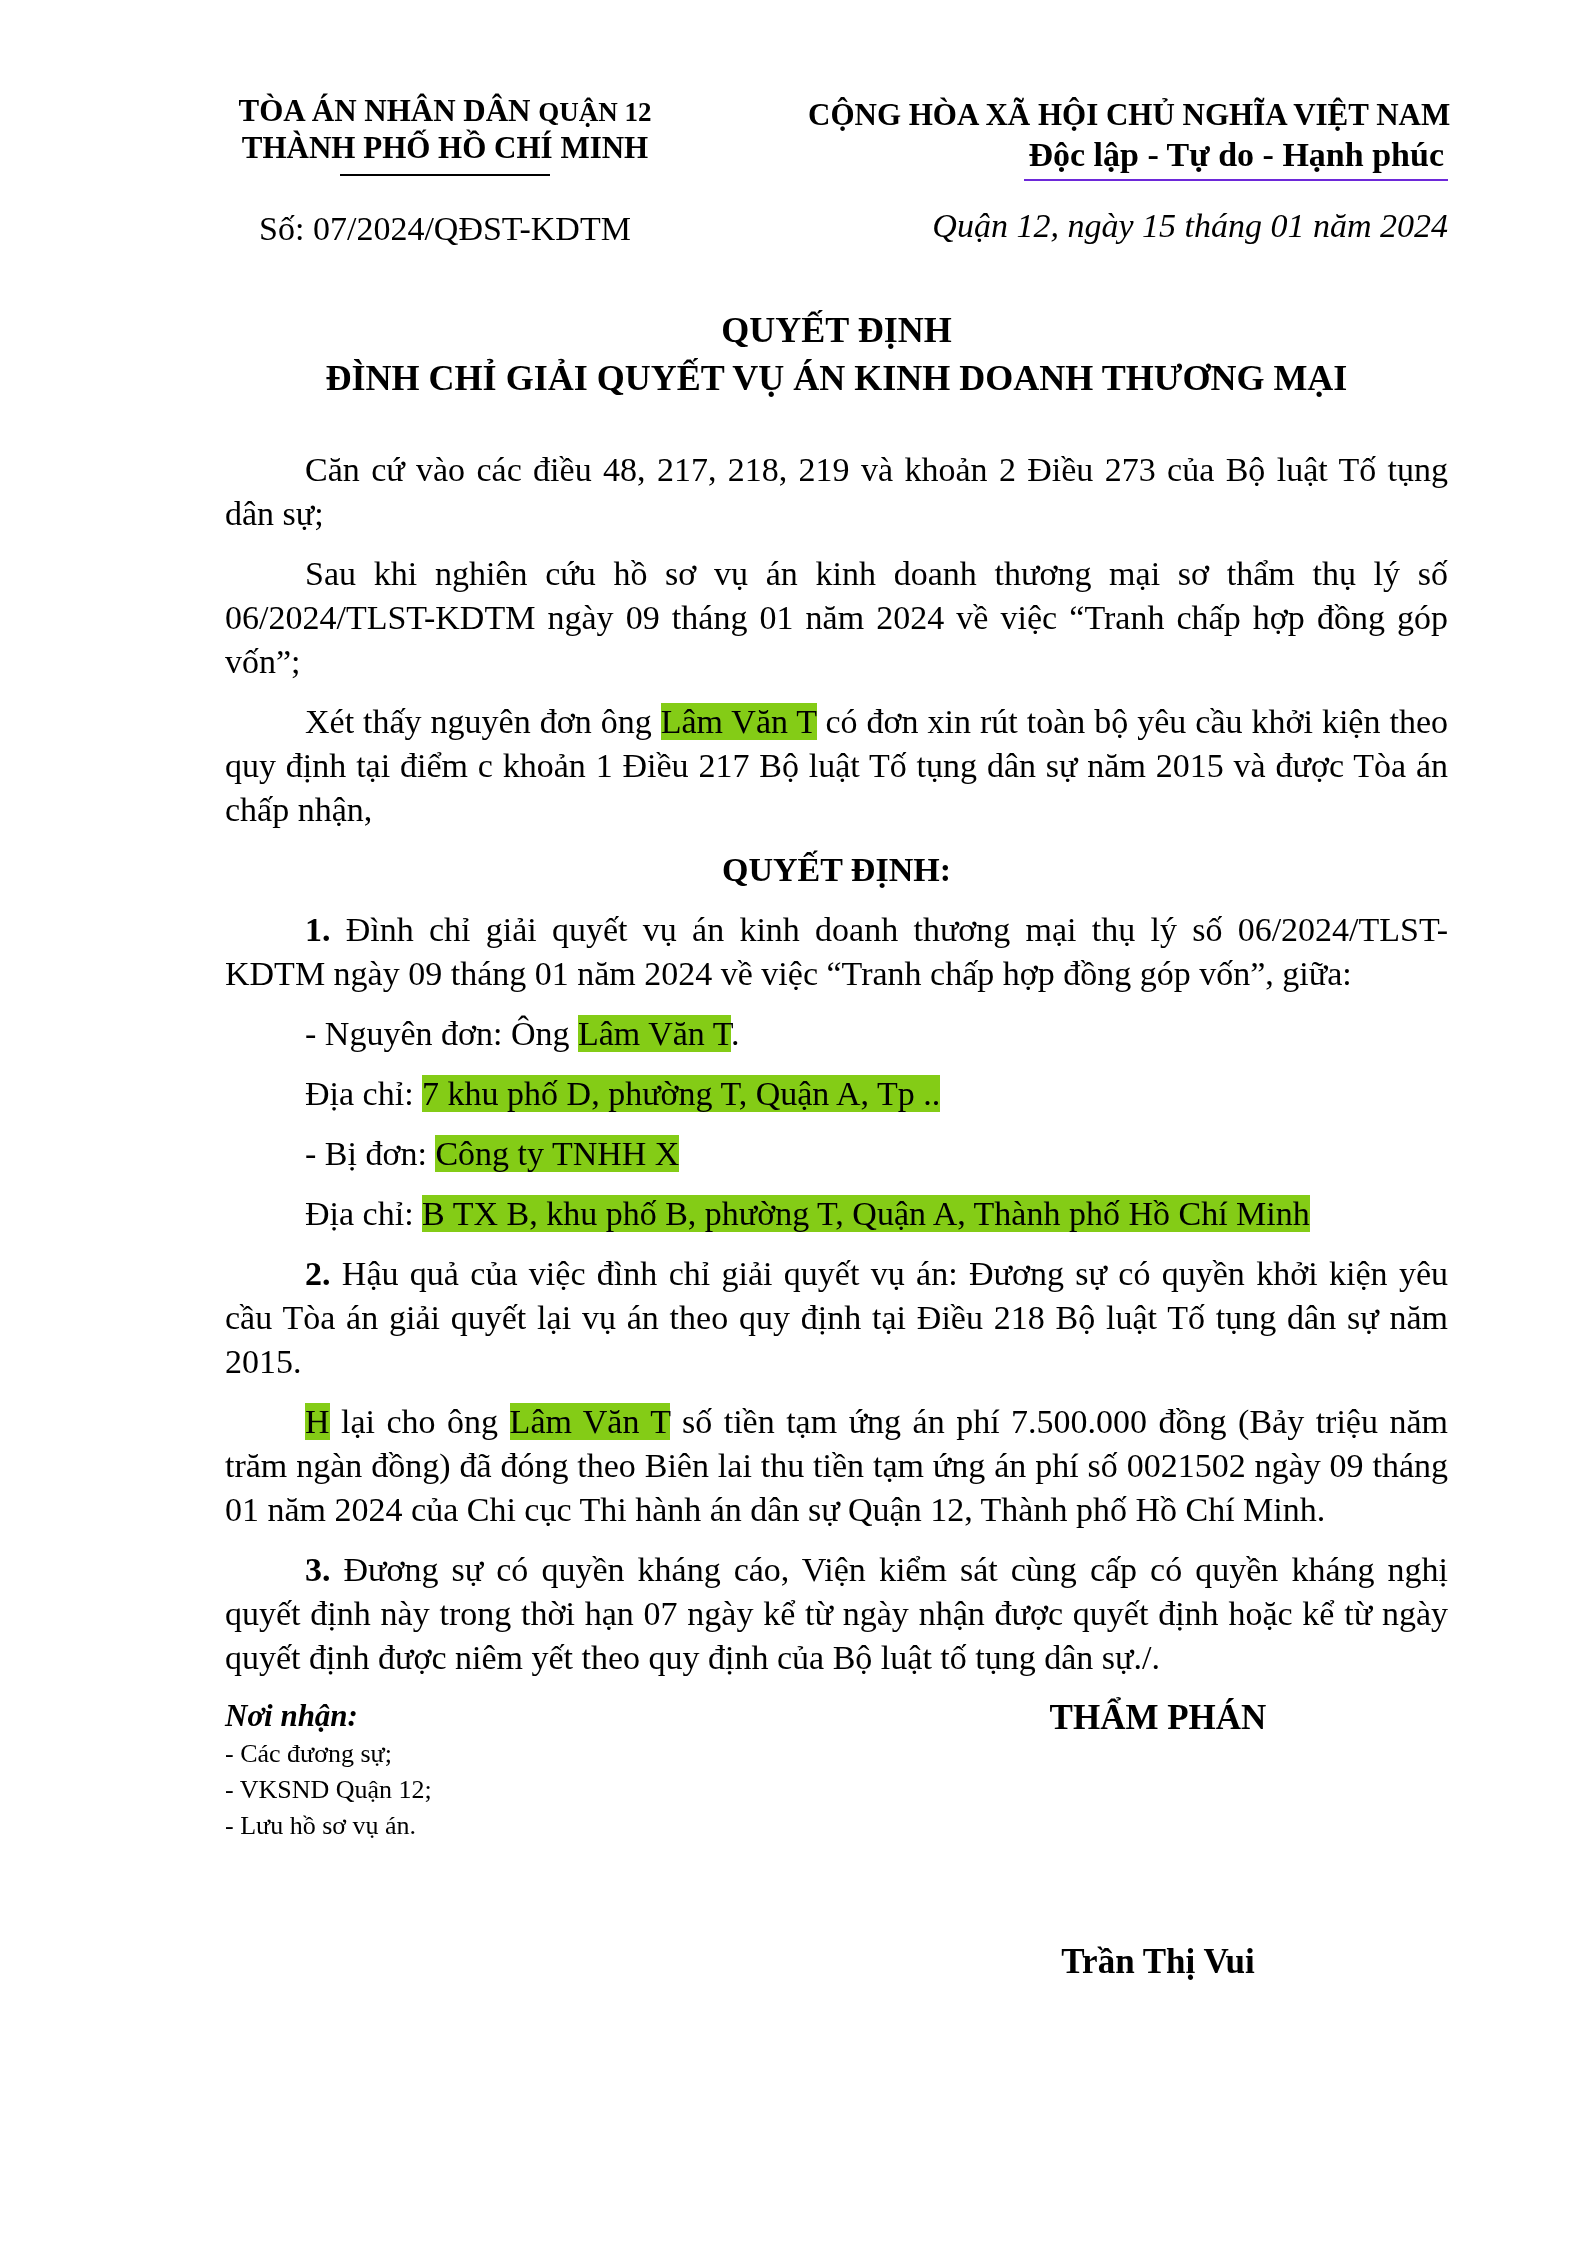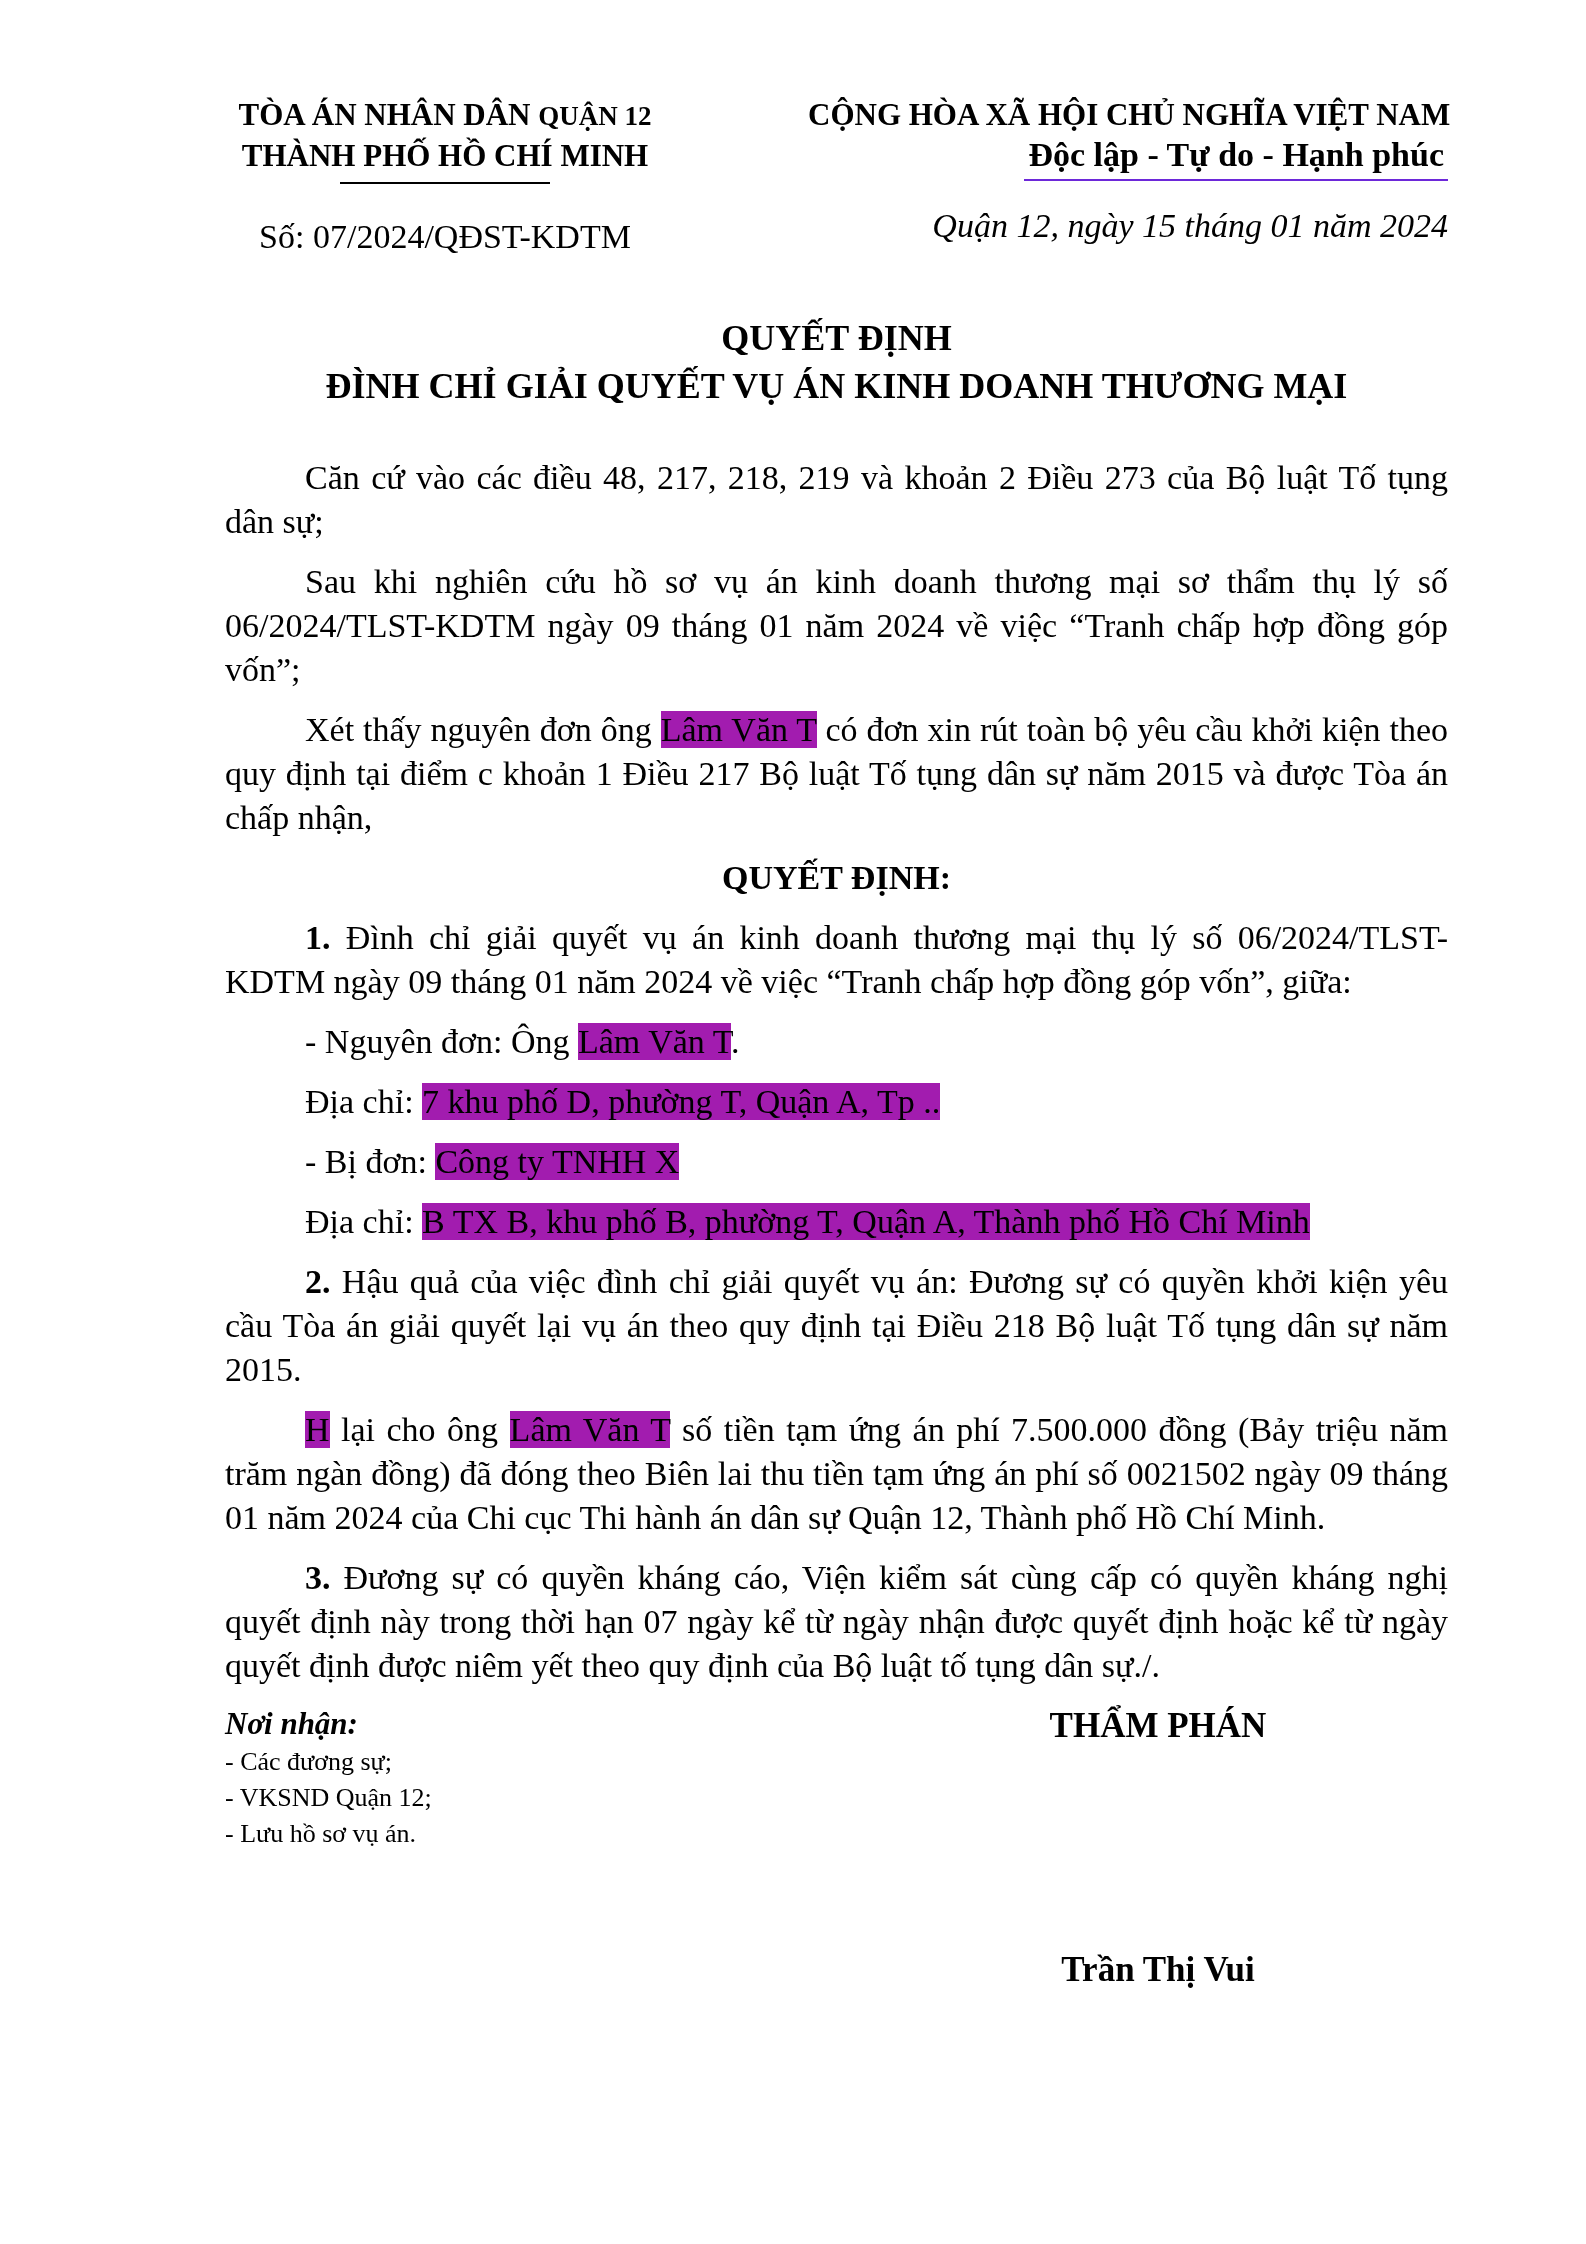--- a/index.html
+++ b/index.html
@@ -14,21 +14,21 @@
     box-sizing: border-box;
     background: #ffffff;
     color: #000000;
     font-family: "Liberation Serif", "DejaVu Serif", serif;
     padding: 95px 138px 30px 225px;
     overflow: hidden;
   }
   
   .header { display: flex; justify-content: space-between; align-items: flex-start; }
   .header-left { width: 440px; text-align: center; }
-  .header-left .hl1 { font-weight: bold; font-size: 31px; line-height: 40px; white-space: nowrap; }
+  .header-left .hl1 { font-weight: bold; font-size: 31px; line-height: 32px; white-space: nowrap; }
   .header-left .hl1 .sub { font-size: 27px; }
   .header-left .hl2 { font-weight: bold; font-size: 31px; line-height: 40px; white-space: nowrap; }
   .header-left .rule { width: 210px; border-top: 2px solid #000; margin: 6px auto 0; }
   .doc-number { font-size: 34px; margin-top: 34px; white-space: nowrap; }
   .header-right { width: 640px; text-align: right; }
   .header-right .hr1 { font-weight: bold; font-size: 31px; line-height: 40px; white-space: nowrap; }
   .header-right .hr2-inner { display: inline-block; font-weight: bold; font-size: 34px; line-height: 40px; border-bottom: 2px solid #6d28d9; padding: 0 4px 4px; white-space: nowrap; }
   .date-line { font-style: italic; font-size: 34px; margin-top: 26px; white-space: nowrap; }
   
   .title-block { text-align: center; margin: 58px 0 46px; }
@@ -41,21 +41,21 @@
     text-indent: 80px;
     margin: 0 0 16px;
   }
   .para.section-heading {
     text-align: center;
     text-indent: 0;
     font-weight: bold;
     margin: 12px 0 16px;
   }
   .b { font-weight: bold; }
-  .hl { background: #a21caf; margin-top: 48px; }
+  .hl { background: #84cc16; margin-top: 48px; }
   
   .footer { display: flex; justify-content: space-between; margin-top: 14px; }
   .footer-left { flex: 1; }
   .recipients-heading { font-weight: bold; font-style: italic; font-size: 31px; line-height: 40px; }
   .recipient { font-size: 26px; line-height: 36px; }
   .footer-right { width: 580px; text-align: center; }
   .sig-title { font-weight: bold; font-size: 35px; line-height: 44px; }
   .sig-name { font-weight: bold; font-size: 35px; line-height: 44px; margin-top: 200px; }
 </style>
 </head>

